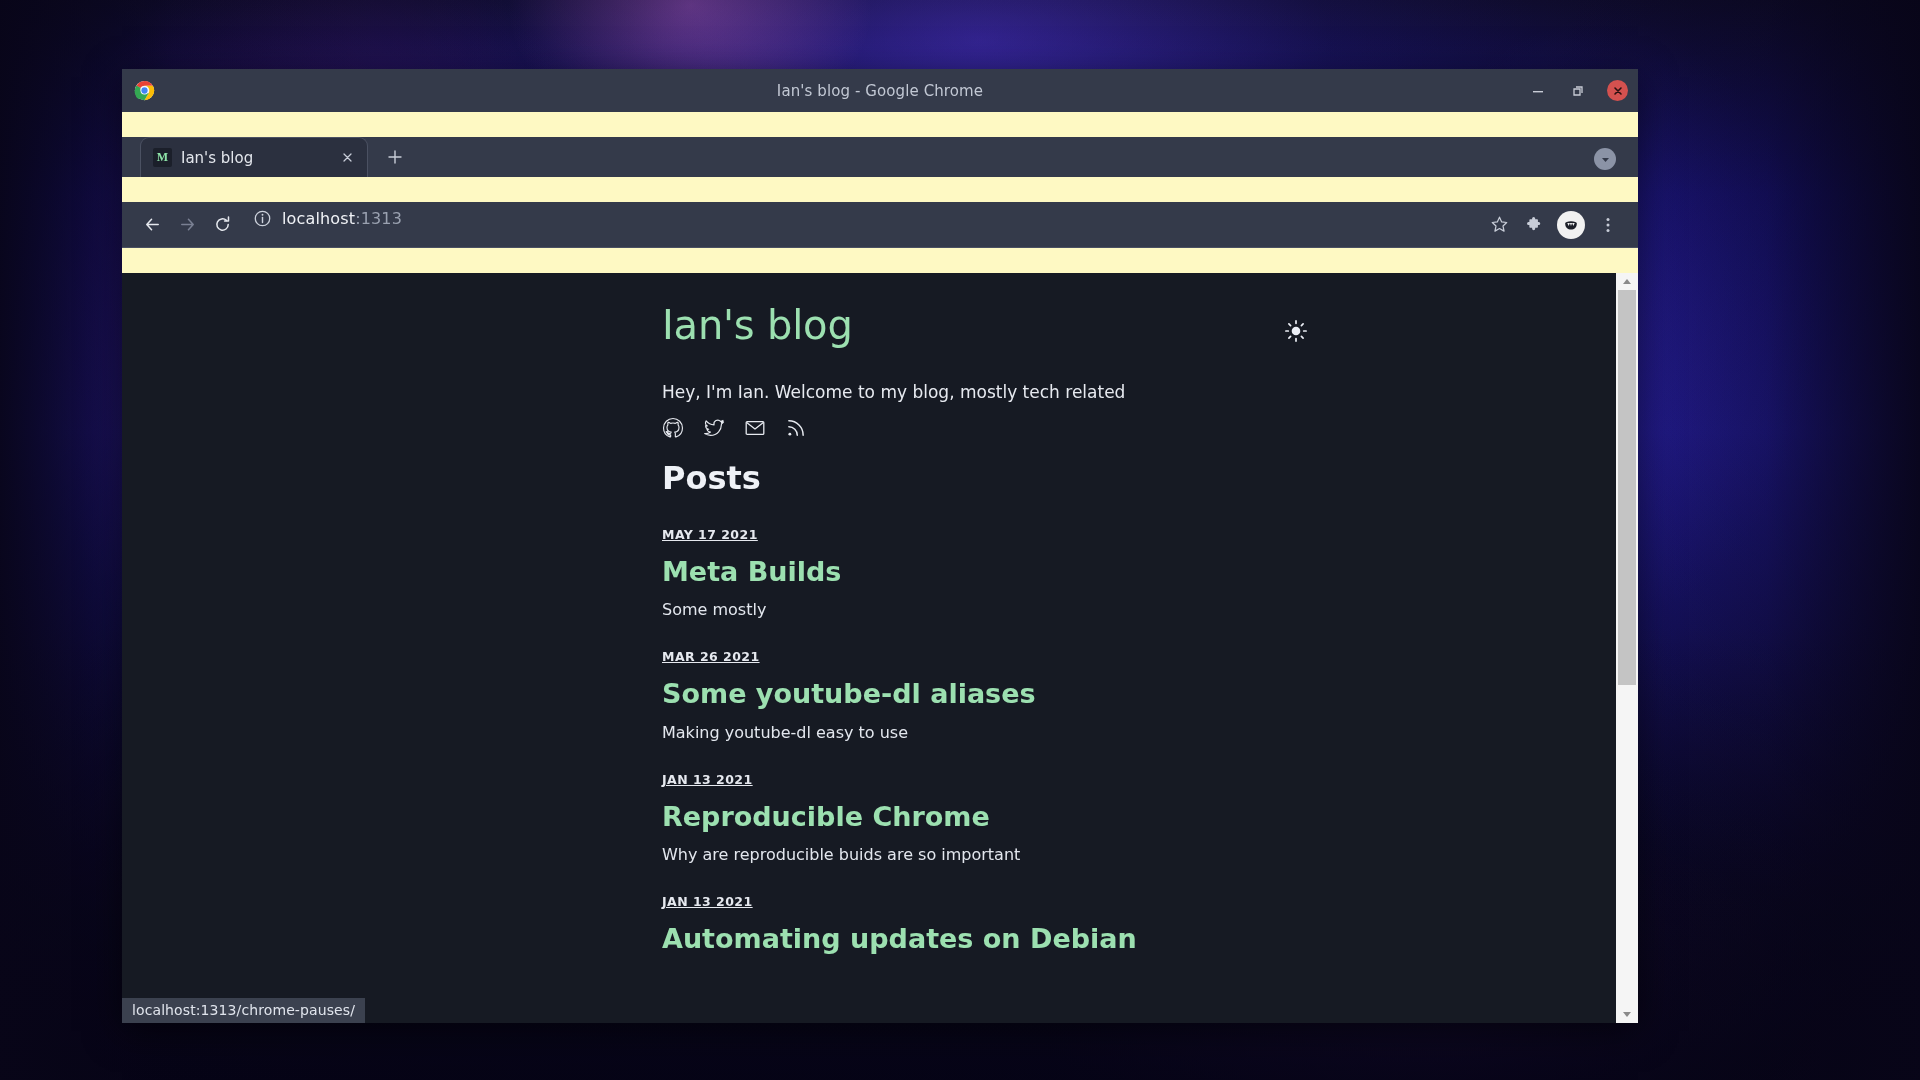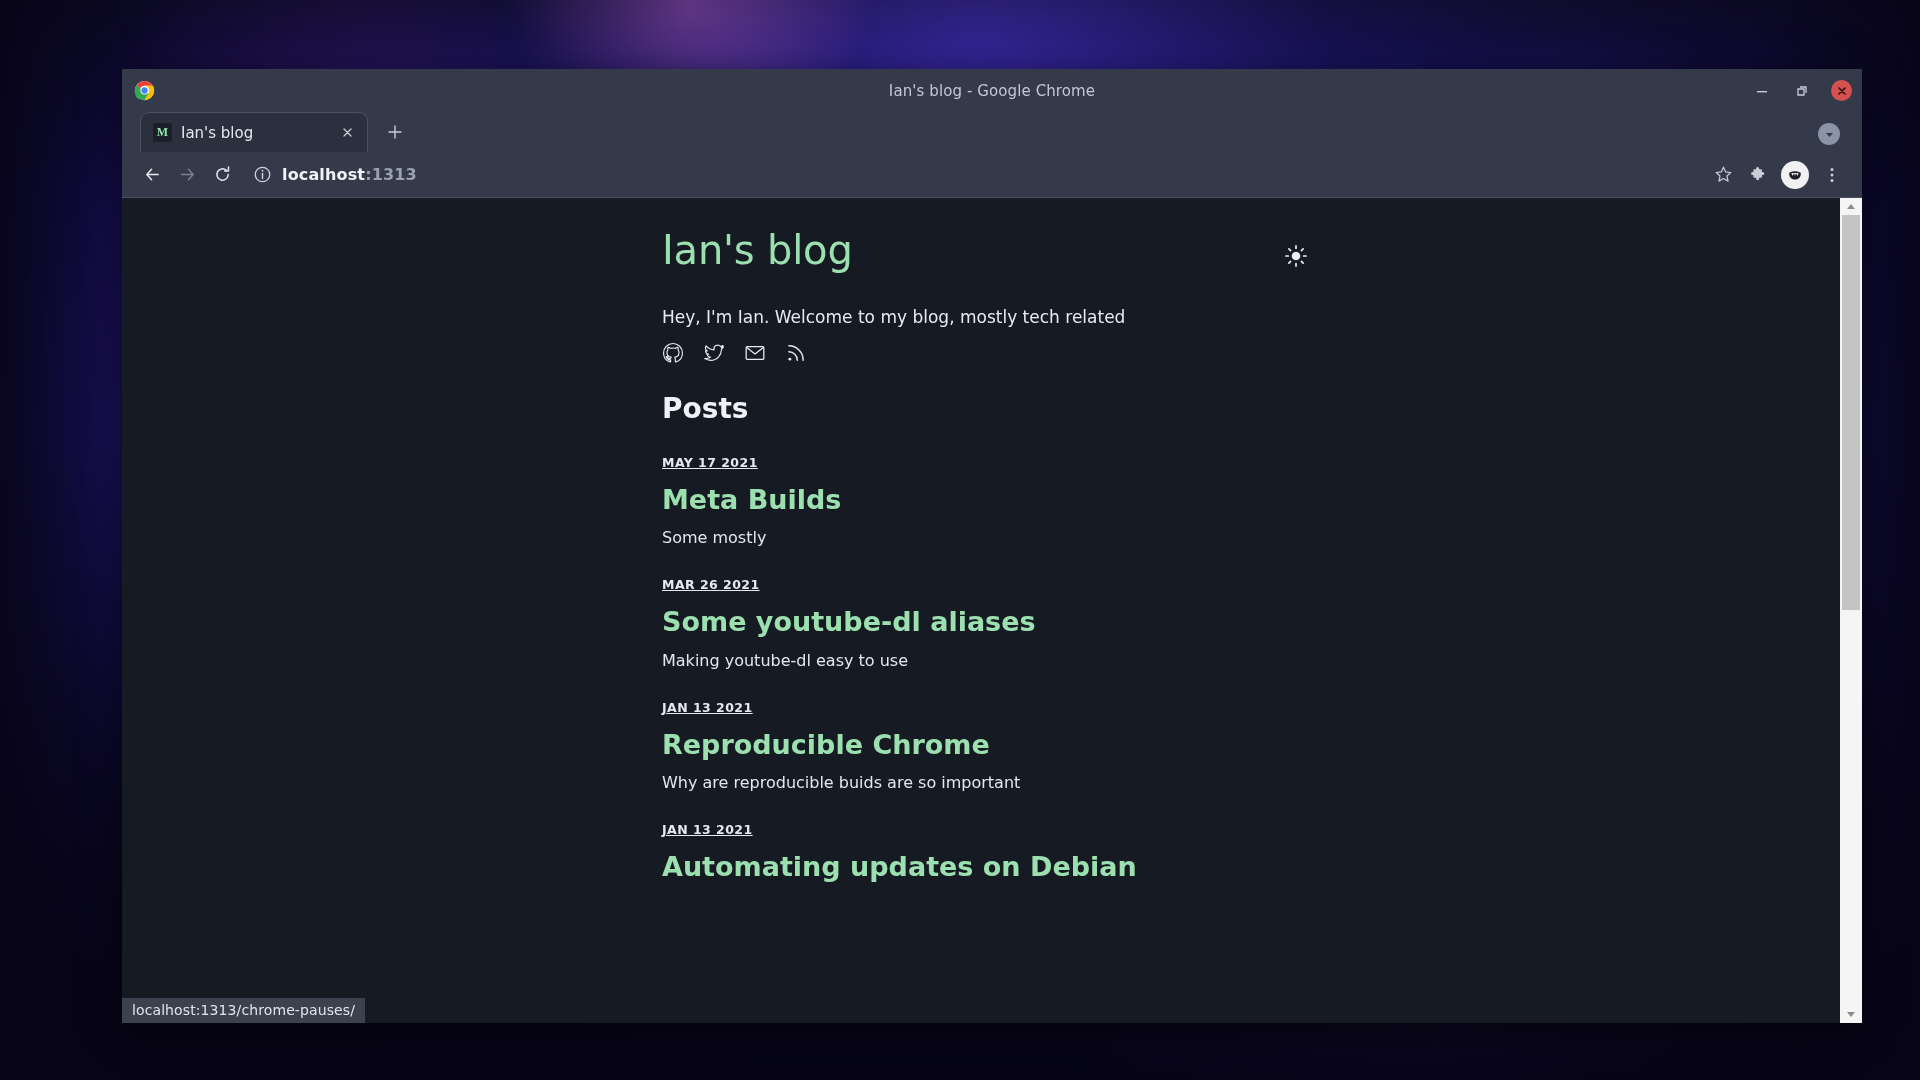--- a/index.html
+++ b/index.html
@@ -53,25 +53,26 @@
     background:linear-gradient(180deg, rgba(0,0,0,0) 58%, rgba(6,4,22,0.80) 100%);
   }
   .wp-dark-edges{
     background:linear-gradient(90deg, rgba(8,5,24,0.92) 0%, rgba(8,5,24,0.10) 9%,
       rgba(0,0,0,0) 20%, rgba(0,0,0,0) 80%, rgba(8,5,24,0.25) 92%, rgba(8,5,24,0.92) 100%);
   }
 
   
   #chrome-window{
     position:absolute; left:122px; top:69px;
-    width:1740px; height:954px;
-    background:#3b82f6;
+    width:1516px; height:954px;
+    background:#fef9c3;
     box-shadow:0 8px 34px rgba(0,0,0,0.55);
     display:flex; flex-direction:column;
     overflow:hidden;
+    gap:25px;
   }
 
   
   .titlebar{
     position:relative; height:43px; background:#343a4a;
     display:flex; align-items:center; flex-shrink:0;
   }
   .chrome-logo{ position:absolute; left:12px; top:11px; width:21px; height:21px; }
   .window-title{
     width:100%; text-align:center; color:#c2c8d4;
@@ -132,21 +133,21 @@
     padding:0 14px; gap:3px; flex-shrink:0;
     border-bottom:1px solid #4a5062;
   }
   .nav-btn{
     width:32px; height:32px; display:flex; align-items:center;
     justify-content:center; color:#e5e8ee; border-radius:50%;
   }
   .nav-btn.disabled{ color:#7a8093; }
   .omnibox{
     flex:1; height:32px; margin:0 10px 0 12px;
-    display:flex; align-items:center; gap:10px;font-weight:bold;
+    display:flex; gap:10px;
   }
   .omnibox-info{ width:19px; height:19px; color:#cdd2dc; flex-shrink:0; }
   .omnibox-url{
     font-size:16px; color:#f0f2f6; white-space:nowrap;
     font-family:"DejaVu Sans", sans-serif; letter-spacing:.15px;
   }
   .omnibox-url .port{ color:#9aa1b0; }
   .tb-icon{
     width:32px; height:32px; display:flex; align-items:center;
     justify-content:center; color:#c8cdd8; flex-shrink:0;
@@ -187,21 +188,21 @@
   }
   .social-row{
     margin-top:15px; display:flex; gap:19px; align-items:center;
   }
   .social-icon{
     width:22px; height:22px; color:#e7eaf0;
     display:flex; align-items:center; justify-content:center;
   }
 
   .posts-heading{
-    margin-top:28px; font-size:28px; color:#eef1f6; font-weight:bold;
+    margin-top:20px; font-size:32px; color:#eef1f6; font-weight:bold;
     font-family:"DejaVu Sans", sans-serif;
   }
 
   .post{ margin-top:30px; }
   .post-date{
     font-size:12.5px; color:#e6e9ef; font-weight:bold;
     letter-spacing:.45px; font-family:"DejaVu Sans", sans-serif;text-decoration:underline;
   }
   .post-title{
     margin-top:11px; font-size:27px; color:#9ce0b0; font-weight:bold;

